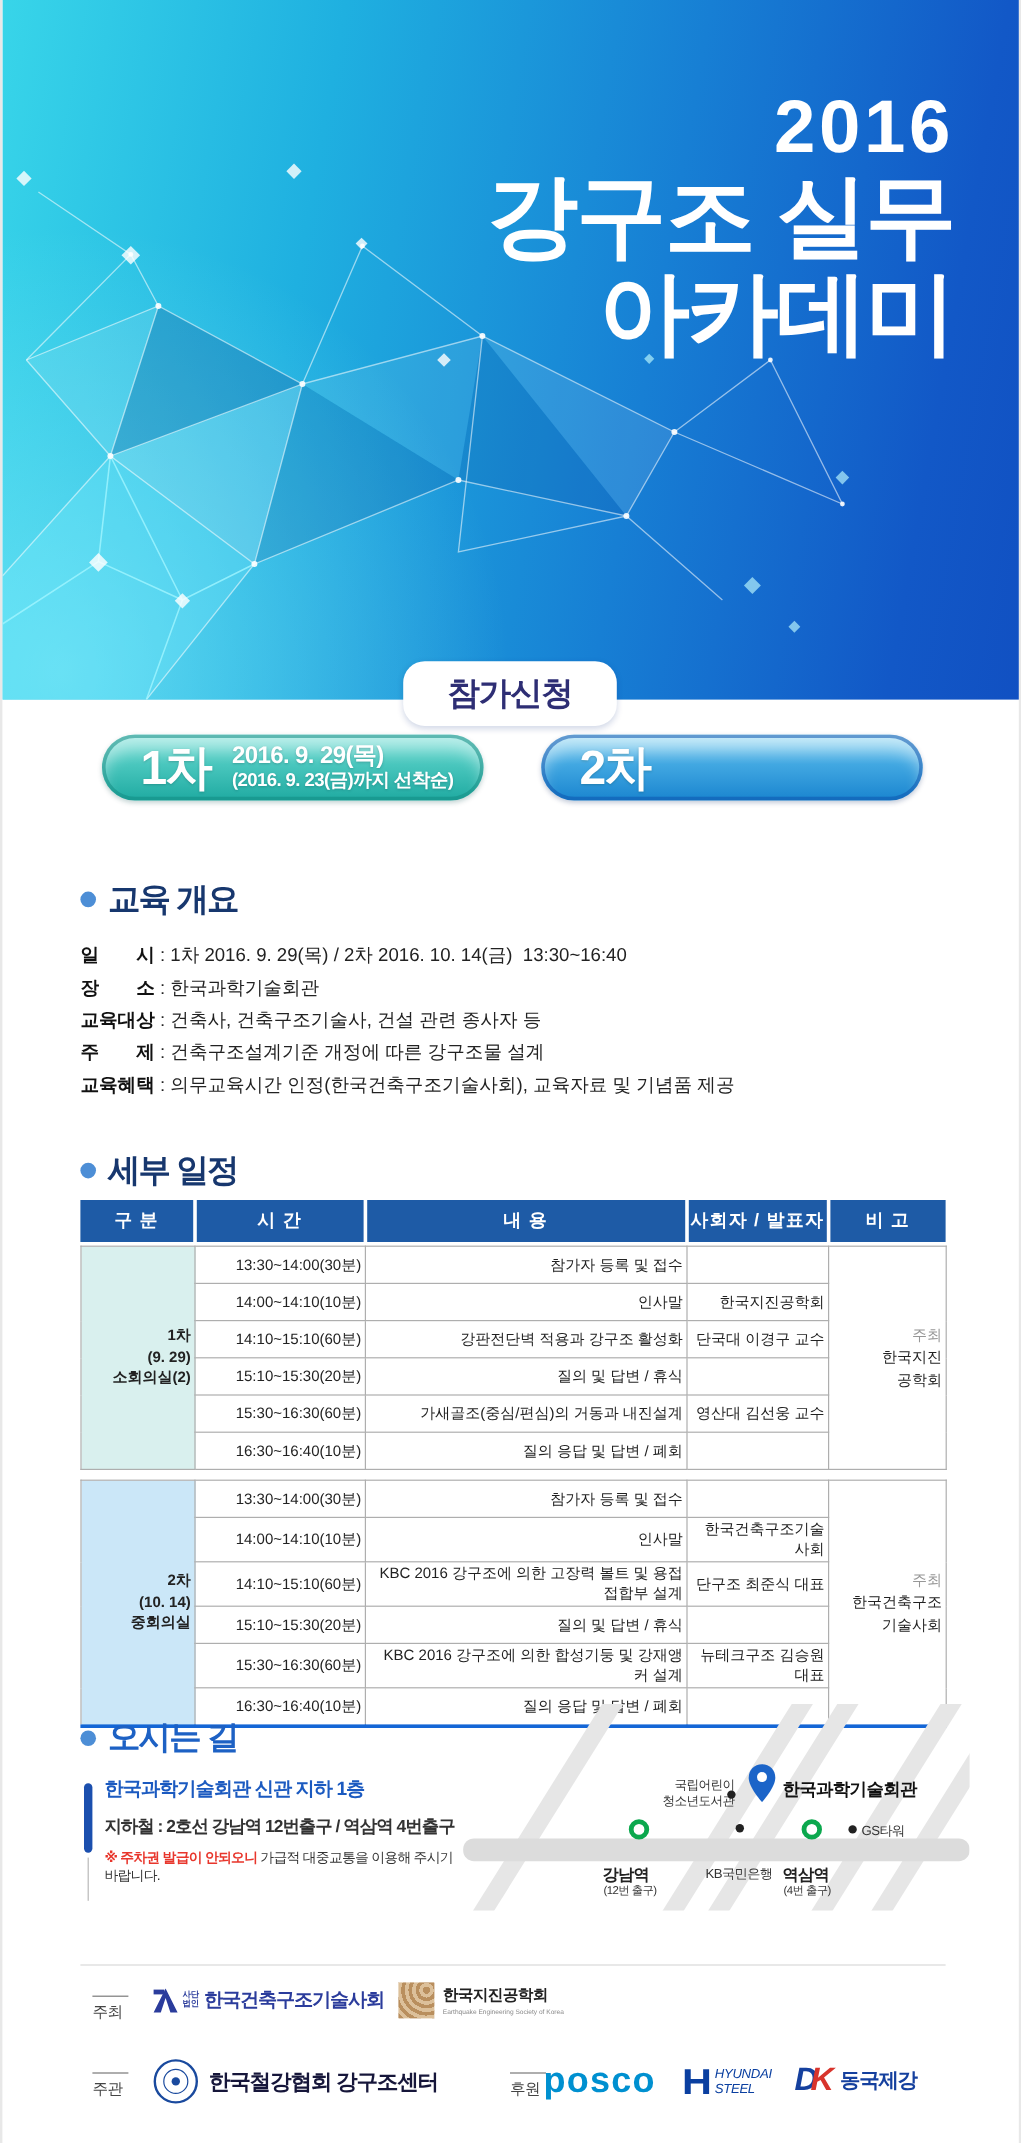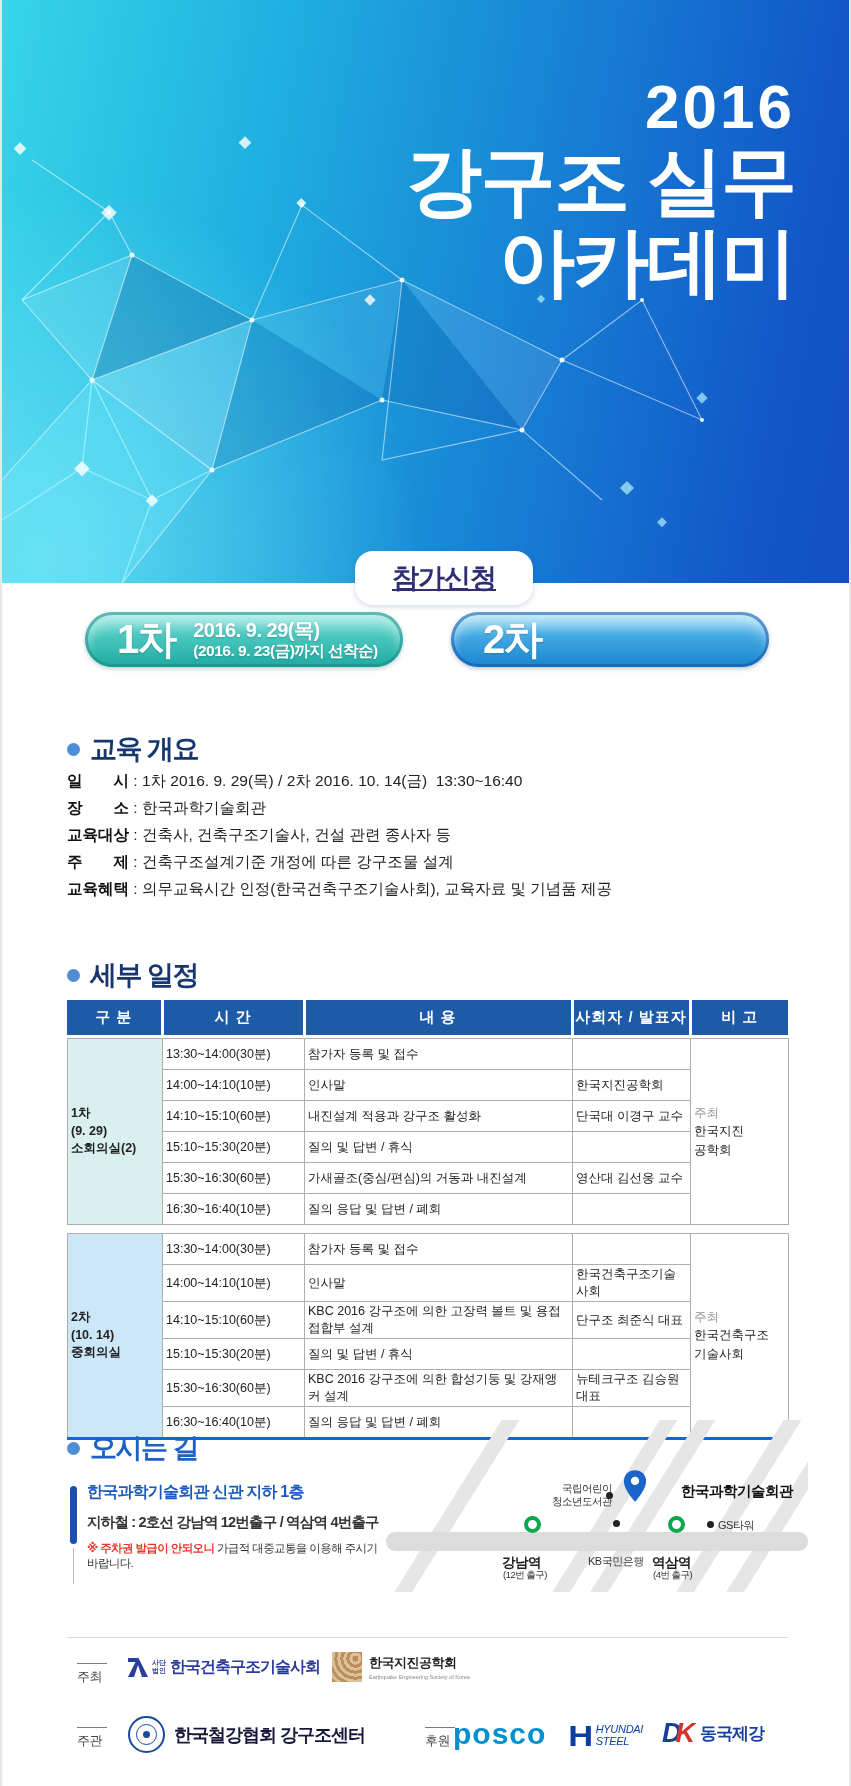--- a/index.html
+++ b/index.html
@@ -11,24 +11,24 @@
   .hero{position:absolute;top:0;left:0;width:851px;height:583px;
         background:
           radial-gradient(circle at 6% 96%, rgba(150,246,255,.50), rgba(150,246,255,0) 38%),
           linear-gradient(100deg,#38d5e9 0%,#1fb0e0 30%,#177fd4 62%,#1258c7 88%,#1150c2 100%);}
   .mesh{position:absolute;top:0;left:0;pointer-events:none;}
   .hero-title{position:absolute;top:76px;right:58px;text-align:right;color:#fff;font-weight:bold;}
   .ht1{font-size:62px;line-height:1.0;letter-spacing:3px;}
   .ht2{font-size:76px;line-height:1.12;letter-spacing:-2px;}
   .ht3{font-size:76px;line-height:1.02;letter-spacing:-2px;}
 
-  .apply-badge{position:absolute;left:353px;top:551px;width:178px;height:54px;background:#fff;
+  .apply-badge{position:absolute;left:334px;top:551px;width:178px;height:54px;background:#fff;
         border-radius:18px;display:flex;align-items:center;justify-content:center;
         font-size:27px;font-weight:bold;color:#2e2e74;letter-spacing:-1px;
-        box-shadow:0 2px 5px rgba(0,40,120,.18);text-decoration:underline;}
+        box-shadow:0 2px 5px rgba(0,40,120,.18);}
 
   
   .pill{position:absolute;top:612px;height:55px;border-radius:28px;display:flex;align-items:center;color:#fff;}
   .pill1{left:83px;width:318px;
      background:linear-gradient(#8ae4dd 0%,#4ac7be 45%,#1faaa1 100%);
      box-shadow:inset 0 0 0 3px rgba(18,140,132,.55), inset 0 12px 12px rgba(255,255,255,.45), 0 2px 4px rgba(0,70,70,.25);}
   .pill2{left:449px;width:318px;
      background:linear-gradient(#a3dff5 0%,#42a8e2 45%,#1a85cf 100%);
      box-shadow:inset 0 0 0 3px rgba(13,85,175,.55), inset 0 12px 12px rgba(255,255,255,.45), 0 2px 4px rgba(0,35,95,.25);}
   .pill .num{font-size:40px;font-weight:bold;margin-left:32px;letter-spacing:-2px;text-shadow:0 1px 2px rgba(0,60,60,.25);}
@@ -36,33 +36,33 @@
   .pill .date{font-size:20px;font-weight:bold;letter-spacing:-.5px;}
   .pill .deadline{font-size:15.5px;font-weight:bold;letter-spacing:-.5px;}
 
   
   .sec-title{display:flex;align-items:center;gap:10px;}
   .bullet{width:13px;height:13px;border-radius:50%;background:#4d8ed6;flex:0 0 auto;}
   .sec-title .t{font-size:27px;font-weight:bold;color:#17376e;letter-spacing:-1.5px;}
   .sec-title .t.blue{color:#1d61c4;}
 
   
-  .overview-items{margin-top:0;}
+  .overview-items{margin-top:16px;}
   .ov-line{font-size:15.5px;line-height:27px;color:#222;white-space:pre;}
   .ov-line .lab{font-weight:bold;color:#111;}
 
   
   .sched-wrap{left:65px;top:1000px;width:721px;}
   table.sched{border-collapse:collapse;table-layout:fixed;width:721px;}
   .c-group{width:95px;}.c-time{width:142px;}.c-content{width:268px;}.c-speaker{width:118px;}.c-note{width:98px;}
   table.head th{background:#1e5ba6;color:#fff;font-size:15px;font-weight:bold;height:33px;letter-spacing:1px;}
   table.head th + th{border-left:3px solid #fff;}
   table.head{margin-bottom:3px;}
   table.body{margin-bottom:8px;}
-  table.body td{border:1px solid #aeaeae;height:28px;text-align:left;font-size:12.5px;color:#222;padding:1px 3px;}
+  table.body td{border:1px solid #aeaeae;height:28px;text-align:right;font-size:12.5px;color:#222;padding:1px 3px;}
   td.group-cell{white-space:pre-line;font-size:12px;font-weight:bold;line-height:1.4;color:#222;}
   td.g1{background:#d9f0ee;}
   td.g2{background:#cbe7f8;}
   td.note-cell{line-height:1.45;}
   .note-label{color:#979797;font-size:12.5px;}
   .note-org{color:#222;font-size:12.5px;white-space:pre-line;}
   table.body.last{border-bottom:3px solid #1466d6;}
 
   
   .dir-bar{left:68px;top:1486px;width:7px;height:58px;border-radius:4px;background:#1b4fae;}
@@ -76,21 +76,21 @@
   
   .map{left:378px;top:1420px;width:428px;height:172px;overflow:hidden;}
   .map *{position:absolute;}
   .road-d{width:15px;height:230px;background:#e6e6e6;top:-30px;transform:rotate(32deg);}
   .road-h{left:6px;right:0;top:112px;height:19px;background:#dcdcdc;border-radius:9px;}
   .ring{width:9px;height:9px;border:4px solid #0ca84e;border-radius:50%;background:#fff;}
   .dot{width:7px;height:7px;border-radius:50%;background:#222;}
   .map .lbl{position:absolute;color:#333;font-size:11px;letter-spacing:-.5px;white-space:nowrap;}
   .map .lbl.b{font-weight:bold;font-size:13.5px;color:#222;}
   .map .lbl.small{font-size:9.5px;}
-  .map .venue{font-weight:bold;font-size:14.5px;color:#111;letter-spacing:-.5px;margin-left:29px;}
+  .map .venue{font-weight:bold;font-size:14.5px;color:#111;letter-spacing:-.5px;}
   .map .library{font-size:10.5px;line-height:1.2;text-align:right;white-space:pre-line;color:#333;}
 
   
   .divider{left:65px;top:1637px;width:721px;height:1px;background:#d9d9d9;}
   .flabel{font-size:13px;color:#444;border-top:1px solid #7a7a7a;padding-top:4px;width:30px;text-align:left;letter-spacing:-.5px;}
   .logo-row{display:flex;align-items:center;}
   .host1-name{font-size:16px;font-weight:bold;color:#2b3c9c;letter-spacing:-1px;}
   .host1-badge{font-size:7px;line-height:1.1;color:#2b3c9c;font-weight:bold;white-space:pre-line;margin:0 4px 0 3px;}
   .eesk-icon{width:30px;height:30px;background:
       repeating-radial-gradient(circle at 78% 22%, #b98f5e 0 3px, #dcc09a 3px 6px);}
@@ -251,21 +251,21 @@
 공학회</div>
         </td>
       </tr>
       <tr>
         <td>14:00~14:10(10분)</td>
         <td>인사말</td>
         <td>한국지진공학회</td>
       </tr>
       <tr>
         <td>14:10~15:10(60분)</td>
-        <td>내진설계 적용과 강구조 활성화</td>
+        <td>강판전단벽 적용과 강구조 활성화</td>
         <td>단국대 이경구 교수</td>
       </tr>
       <tr>
         <td>15:10~15:30(20분)</td>
         <td>질의 및 답변 / 휴식</td>
         <td></td>
       </tr>
       <tr>
         <td>15:30~16:30(60분)</td>
         <td>가새골조(중심/편심)의 거동과 내진설계</td>

